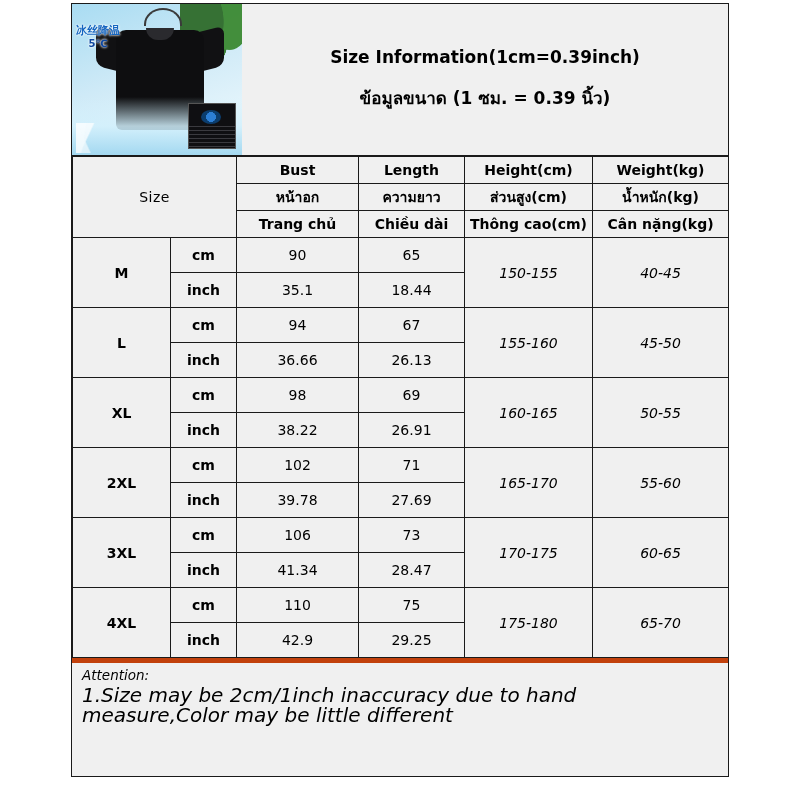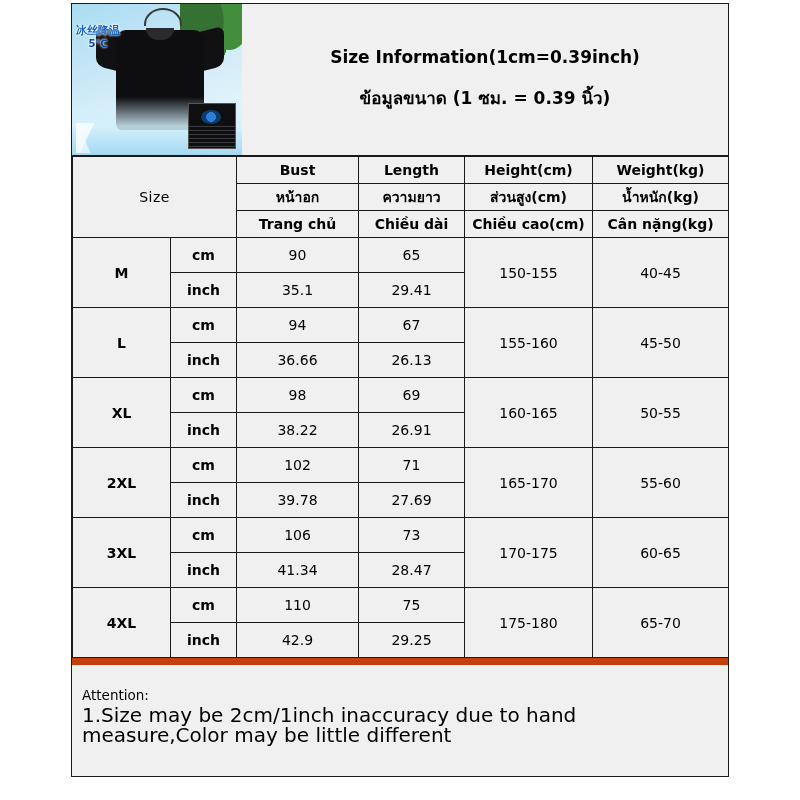--- a/index.html
+++ b/index.html
@@ -219,30 +219,31 @@
 
   .hdr-sub { height: 26px; font-weight: bold; font-size: 14px; }
   .hdr-size {
     font-size: 22px;
     font-weight: normal;
     letter-spacing: .5px;
   }
   td.unit { font-weight: bold; font-size: 13px; }
   td.sz { font-weight: bold; font-size: 16px; }
   td.val { font-size: 15px; }
-  td.range { font-size: 15px; }
+  td.range { font-size: 15px; font-style: italic; }
   tr.row { height: 35px; }
 
   
   .attention {
-    border-top: 7px solid #c2410c;
-    padding: 22px 10px 6px 10px;
+    border-top: 5px solid #c2410c;
+    padding: 4px 10px 6px 10px;
     flex: 1 1 auto;
     background: #f0f0f0;
     box-sizing: border-box;
+    font-style: italic;
   }
   .attention .at-title {
     font-size: 13.5px;
     margin-bottom: 2px;
     font-family: "DejaVu Sans", sans-serif;
   }
   .attention .at-line {
     font-size: 20px;
     line-height: 20px;
     font-family: "DejaVu Sans", sans-serif;
@@ -300,36 +301,36 @@
         </tr>
         <tr>
           <td class="hdr-sub">หน้าอก</td>
           <td class="hdr-sub">ความยาว</td>
           <td class="hdr-sub">ส่วนสูง(cm)</td>
           <td class="hdr-sub">น้ำหนัก(kg)</td>
         </tr>
         <tr>
           <td class="hdr-sub">Trang chủ</td>
           <td class="hdr-sub">Chiều dài</td>
-          <td class="hdr-sub">Chiều cao(cm)</td>
+          <td class="hdr-sub">Thông cao(cm)</td>
           <td class="hdr-sub">Cân nặng(kg)</td>
         </tr>
 
         <tr class="row">
           <td class="sz" rowspan="2">M</td>
           <td class="unit">cm</td>
           <td class="val">90</td>
           <td class="val">65</td>
           <td class="range" rowspan="2">150-155</td>
           <td class="range" rowspan="2">40-45</td>
         </tr>
         <tr class="row">
           <td class="unit">inch</td>
           <td class="val">35.1</td>
-          <td class="val">29.41</td>
+          <td class="val">18.44</td>
         </tr>
 
         <tr class="row">
           <td class="sz" rowspan="2">L</td>
           <td class="unit">cm</td>
           <td class="val">94</td>
           <td class="val">67</td>
           <td class="range" rowspan="2">155-160</td>
           <td class="range" rowspan="2">45-50</td>
         </tr>

